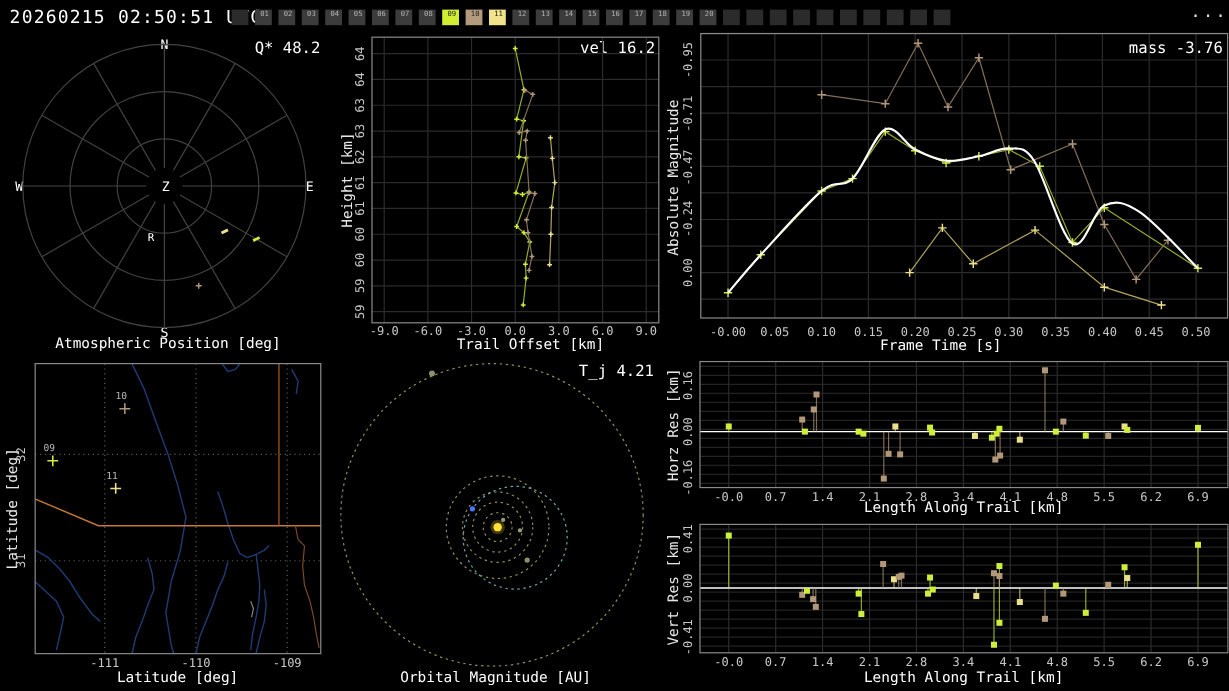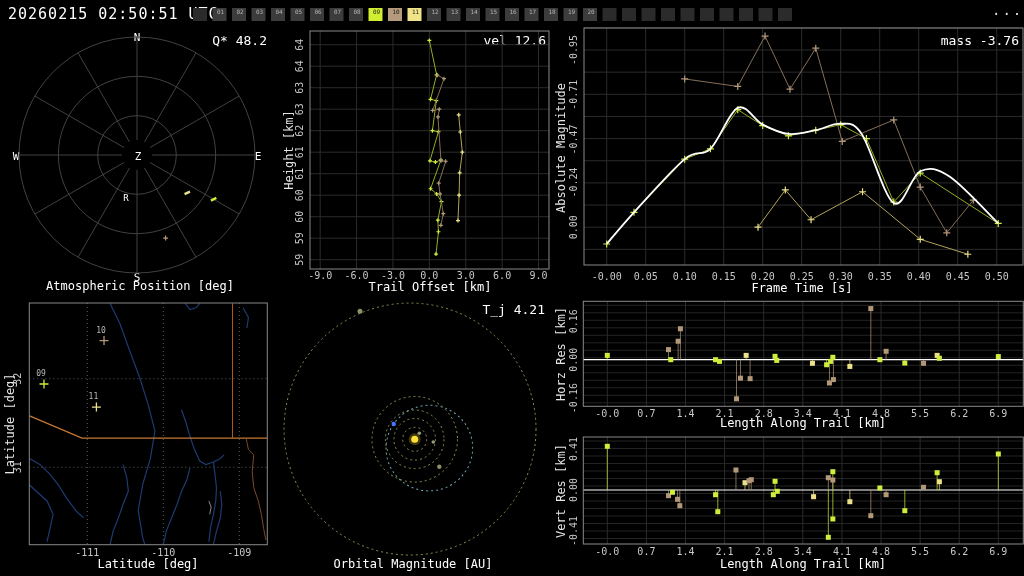--- a/index.html
+++ b/index.html
@@ -102,22 +102,22 @@
       <line x1="124.00961894323342" y1="147.5" x2="34.80900235343624" y2="95.99999999999999" stroke="#424242" stroke-width="1"></line>
       <line x1="129.5" y1="142.00961894323342" x2="77.99999999999994" y2="52.80900235343627" stroke="#424242" stroke-width="1"></line>
       <line x1="184.56079476564298" y1="194.1742254570356" x2="189.96079476564296" y2="191.57422545703557" stroke="#ece189" stroke-width="2.4"></line>
       <line x1="210.94324823492283" y1="200.54999999999998" x2="216.3432482349228" y2="197.94999999999996" stroke="#cdee3b" stroke-width="2.4"></line>
       <path d="M163.09935365709205 238.05855398542442H168.09935365709205M165.59935365709205 235.55855398542442V240.55855398542442" stroke="#b29879" stroke-width="1.2"></path>
       <text x="125.838615819262" y="201.15787036885519" font-size="9" fill="#fff" text-anchor="middle" font-family="DejaVu Sans Mono,monospace">R</text>
     </svg>
   </div>
 
 <div class="layer" id="p-trail">
-  <span class="title" style="left:546px;top:33px">vel 12.6</span>
-  <span class="axlabel" style="left:430px;top:280px">Trail Offset [km]</span>
+  <span class="title" style="left:546px;top:33px">vel 16.2</span>
+  <span class="axlabel" style="left:442px;top:280px">Trail Offset [km]</span>
   <span class="axlabel-v" style="left:289px;top:150px">Height [km]</span>
 <svg width="1024" height="576">
       <line x1="320.18" y1="31" x2="320.18" y2="269" stroke="#2b2b2b"></line>
       <line x1="356.57000000000005" y1="31" x2="356.57000000000005" y2="269" stroke="#2b2b2b"></line>
       <line x1="392.96000000000004" y1="31" x2="392.96000000000004" y2="269" stroke="#2b2b2b"></line>
       <line x1="429.35" y1="31" x2="429.35" y2="269" stroke="#2b2b2b"></line>
       <line x1="465.74" y1="31" x2="465.74" y2="269" stroke="#2b2b2b"></line>
       <line x1="502.13" y1="31" x2="502.13" y2="269" stroke="#2b2b2b"></line>
       <line x1="538.52" y1="31" x2="538.52" y2="269" stroke="#2b2b2b"></line>
       <line x1="310" y1="44.7" x2="549" y2="44.7" stroke="#2b2b2b"></line>
@@ -183,21 +183,21 @@
       <text x="303" y="173.6999999999997" font-size="10" fill="#c8c8c8" text-anchor="middle" font-family="DejaVu Sans Mono,monospace" transform="rotate(-90 303 173.6999999999997)">61</text>
       <text x="303" y="195.1999999999997" font-size="10" fill="#c8c8c8" text-anchor="middle" font-family="DejaVu Sans Mono,monospace" transform="rotate(-90 303 195.1999999999997)">60</text>
       <text x="303" y="216.6999999999997" font-size="10" fill="#c8c8c8" text-anchor="middle" font-family="DejaVu Sans Mono,monospace" transform="rotate(-90 303 216.6999999999997)">60</text>
       <text x="303" y="238.1999999999997" font-size="10" fill="#c8c8c8" text-anchor="middle" font-family="DejaVu Sans Mono,monospace" transform="rotate(-90 303 238.1999999999997)">59</text>
       <text x="303" y="259.6999999999997" font-size="10" fill="#c8c8c8" text-anchor="middle" font-family="DejaVu Sans Mono,monospace" transform="rotate(-90 303 259.6999999999997)">59</text>
     </svg>
   </div>
 
 <div class="layer" id="p-lc">
   <span class="title" style="left:1019px;top:33px">mass -3.76</span>
-  <span class="axlabel" style="left:802px;top:281px">Frame Time [s]</span>
+  <span class="axlabel" style="left:784px;top:281px">Frame Time [s]</span>
   <span class="axlabel-v" style="left:561px;top:148px">Absolute Magnitude</span>
 <svg width="1024" height="576">
       <line x1="584" y1="27.85" x2="1023" y2="27.85" stroke="#2b2b2b"></line>
       <line x1="584" y1="50" x2="1023" y2="50" stroke="#2b2b2b"></line>
       <line x1="584" y1="72.15" x2="1023" y2="72.15" stroke="#2b2b2b"></line>
       <line x1="584" y1="94.29999999999998" x2="1023" y2="94.29999999999998" stroke="#2b2b2b"></line>
       <line x1="584" y1="116.44999999999999" x2="1023" y2="116.44999999999999" stroke="#2b2b2b"></line>
       <line x1="584" y1="138.6" x2="1023" y2="138.6" stroke="#2b2b2b"></line>
       <line x1="584" y1="160.74999999999997" x2="1023" y2="160.74999999999997" stroke="#2b2b2b"></line>
       <line x1="584" y1="182.89999999999998" x2="1023" y2="182.89999999999998" stroke="#2b2b2b"></line>

